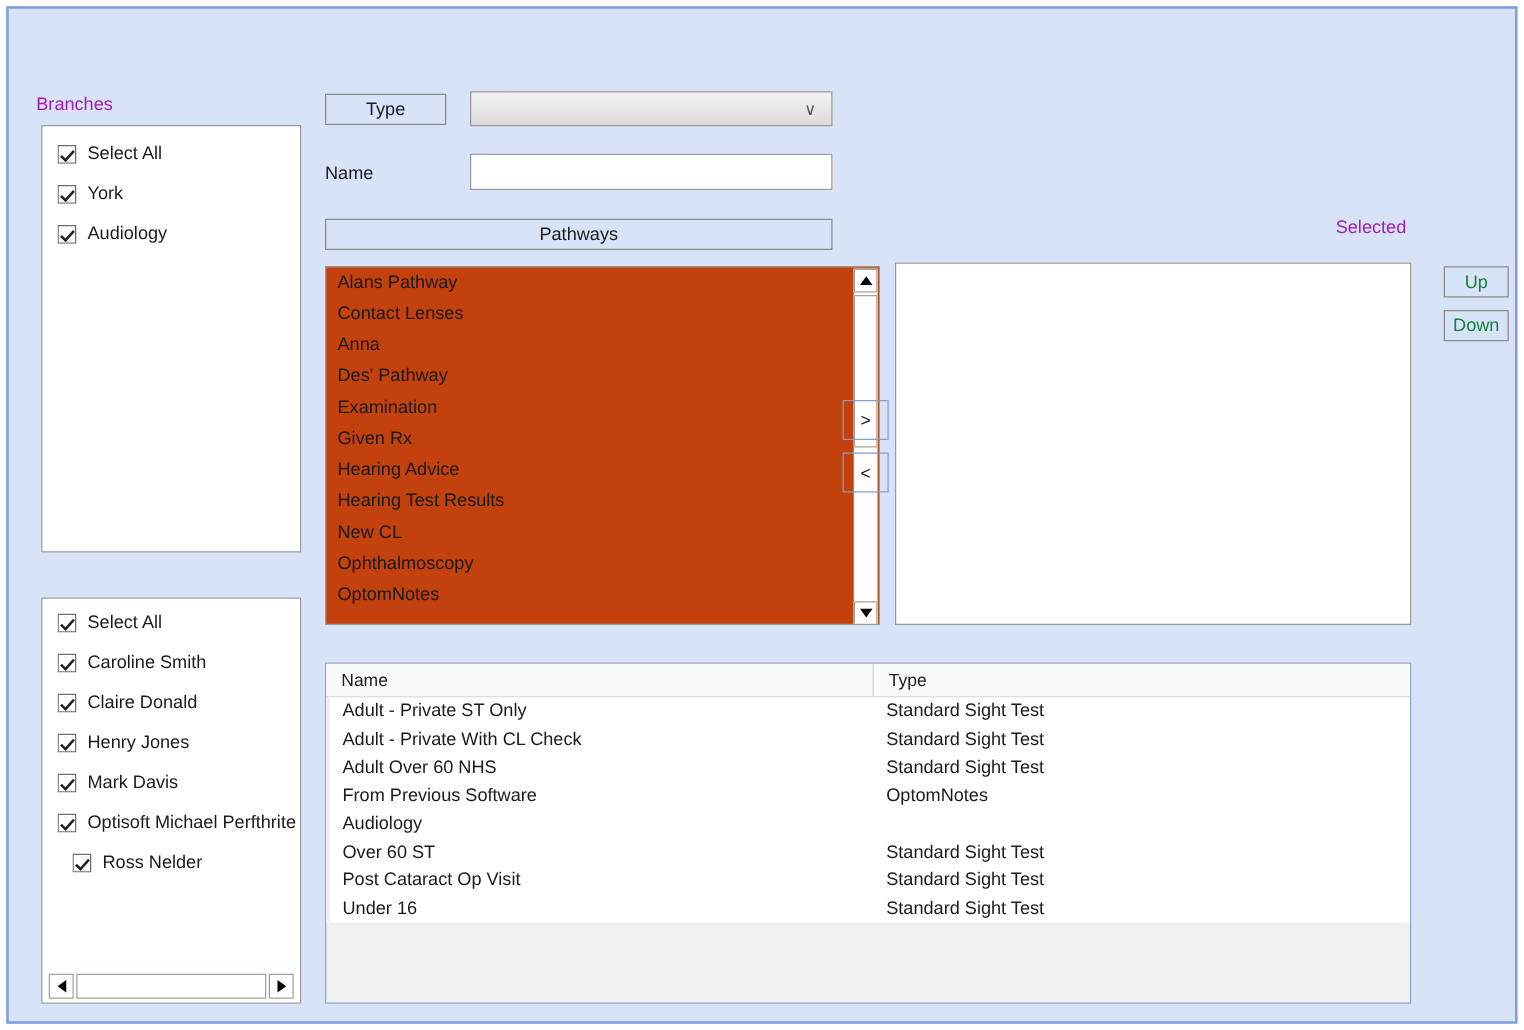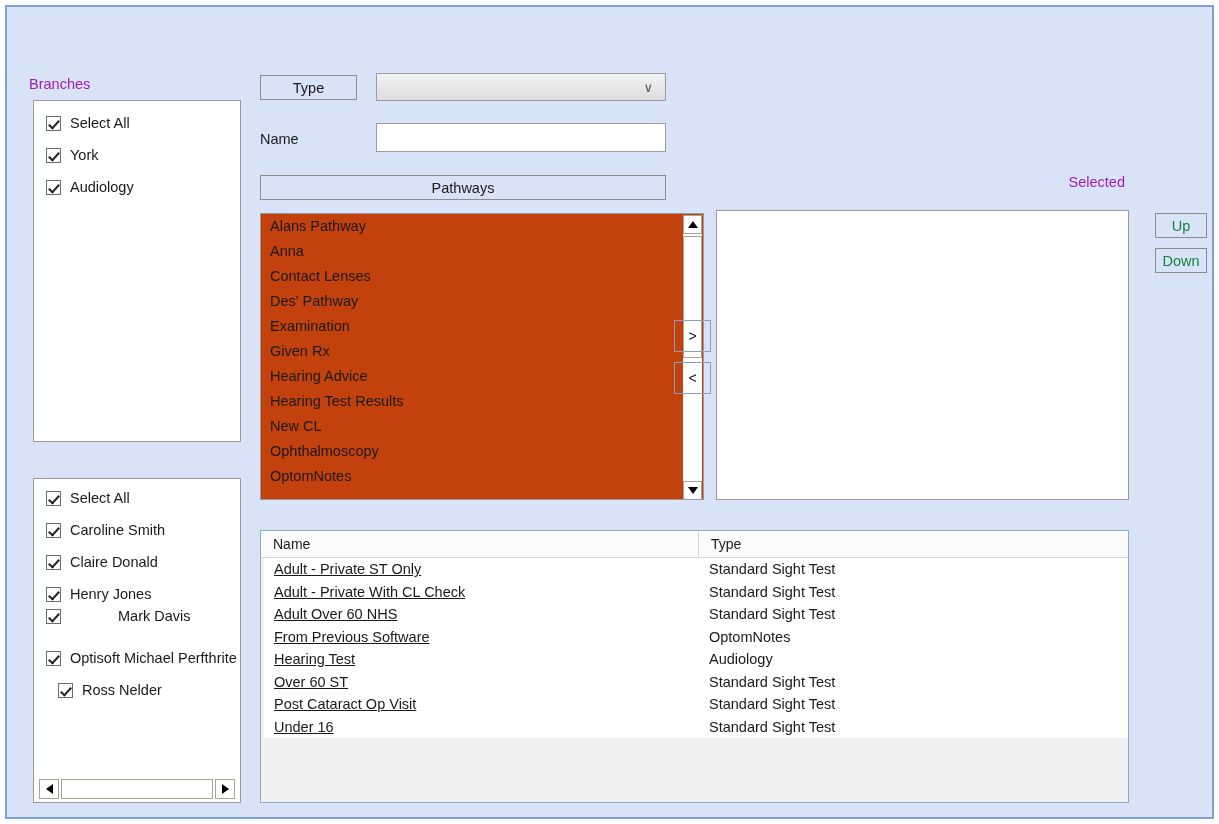--- a/index.html
+++ b/index.html
@@ -259,21 +259,21 @@
     border-left: 3px solid #f0f0f0;
     box-sizing: border-box;
   }
   .gc {
     font-size: 14.5px;
     color: #1a1a1a;
     display: flex; align-items: center;
     padding-left: 10px;
     box-sizing: border-box;
   }
-  .gc-name { width: 435px; text-decoration: underline; }
+  .gc-name { width: 435px; }
   .gc-type { flex: 1; }
 </style>
 </head>
 <body>
 
 <div id="window" class="abs">
 
 
   <div id="branches-caption" class="abs caption">Branches</div>
   <div id="branches-box" class="abs groupbox">
@@ -302,21 +302,21 @@
         <span class="cblabel">Caroline Smith</span>
       </div>
       <div class="cbrow" style="top: 75px;">
         <span class="cbox"></span>
         <span class="cblabel">Claire Donald</span>
       </div>
       <div class="cbrow" style="top: 107px;">
         <span class="cbox"></span>
         <span class="cblabel">Henry Jones</span>
       </div>
-      <div class="cbrow" style="top: 129px; gap: 48px;">
+      <div class="cbrow" style="top: 139px;">
         <span class="cbox"></span>
         <span class="cblabel">Mark Davis</span>
       </div>
       <div class="cbrow" style="top: 171px;">
         <span class="cbox"></span>
         <span class="cblabel">Optisoft Michael Perfthrite</span>
       </div>
       <div class="cbrow" style="top: 203px; margin-left: 12px;">
         <span class="cbox"></span>
         <span class="cblabel">Ross Nelder</span>
@@ -339,22 +339,22 @@
     <span id="type-chevron">∨</span>
   </div>
 
   <div id="name-label" class="abs">Name</div>
   <input id="name-input" class="abs" type="text" placeholder="" style="">
 
   <div id="pathways-header" class="abs">Pathways</div>
   <div id="pathways-list" class="abs">
     <div id="pathways-items">
         <div class="listitem">Alans Pathway</div>
+        <div class="listitem">Contact Lenses</div>
         <div class="listitem">Anna</div>
-        <div class="listitem">Contact Lenses</div>
         <div class="listitem">Des' Pathway</div>
         <div class="listitem">Examination</div>
         <div class="listitem">Given Rx</div>
         <div class="listitem">Hearing Advice</div>
         <div class="listitem">Hearing Test Results</div>
         <div class="listitem">New CL</div>
         <div class="listitem">Ophthalmoscopy</div>
         <div class="listitem">OptomNotes</div>
       </div>
     <div id="pathways-vscroll">
@@ -393,21 +393,20 @@
         </div>
         <div class="grow">
           <div class="gc gc-name">Adult Over 60 NHS</div>
           <div class="gc gc-type">Standard Sight Test</div>
         </div>
         <div class="grow">
           <div class="gc gc-name">From Previous Software</div>
           <div class="gc gc-type">OptomNotes</div>
         </div>
         <div class="grow">
-          <div class="gc gc-name">Hearing Test</div>
           <div class="gc gc-type">Audiology</div>
         </div>
         <div class="grow">
           <div class="gc gc-name">Over 60 ST</div>
           <div class="gc gc-type">Standard Sight Test</div>
         </div>
         <div class="grow">
           <div class="gc gc-name">Post Cataract Op Visit</div>
           <div class="gc gc-type">Standard Sight Test</div>
         </div>

